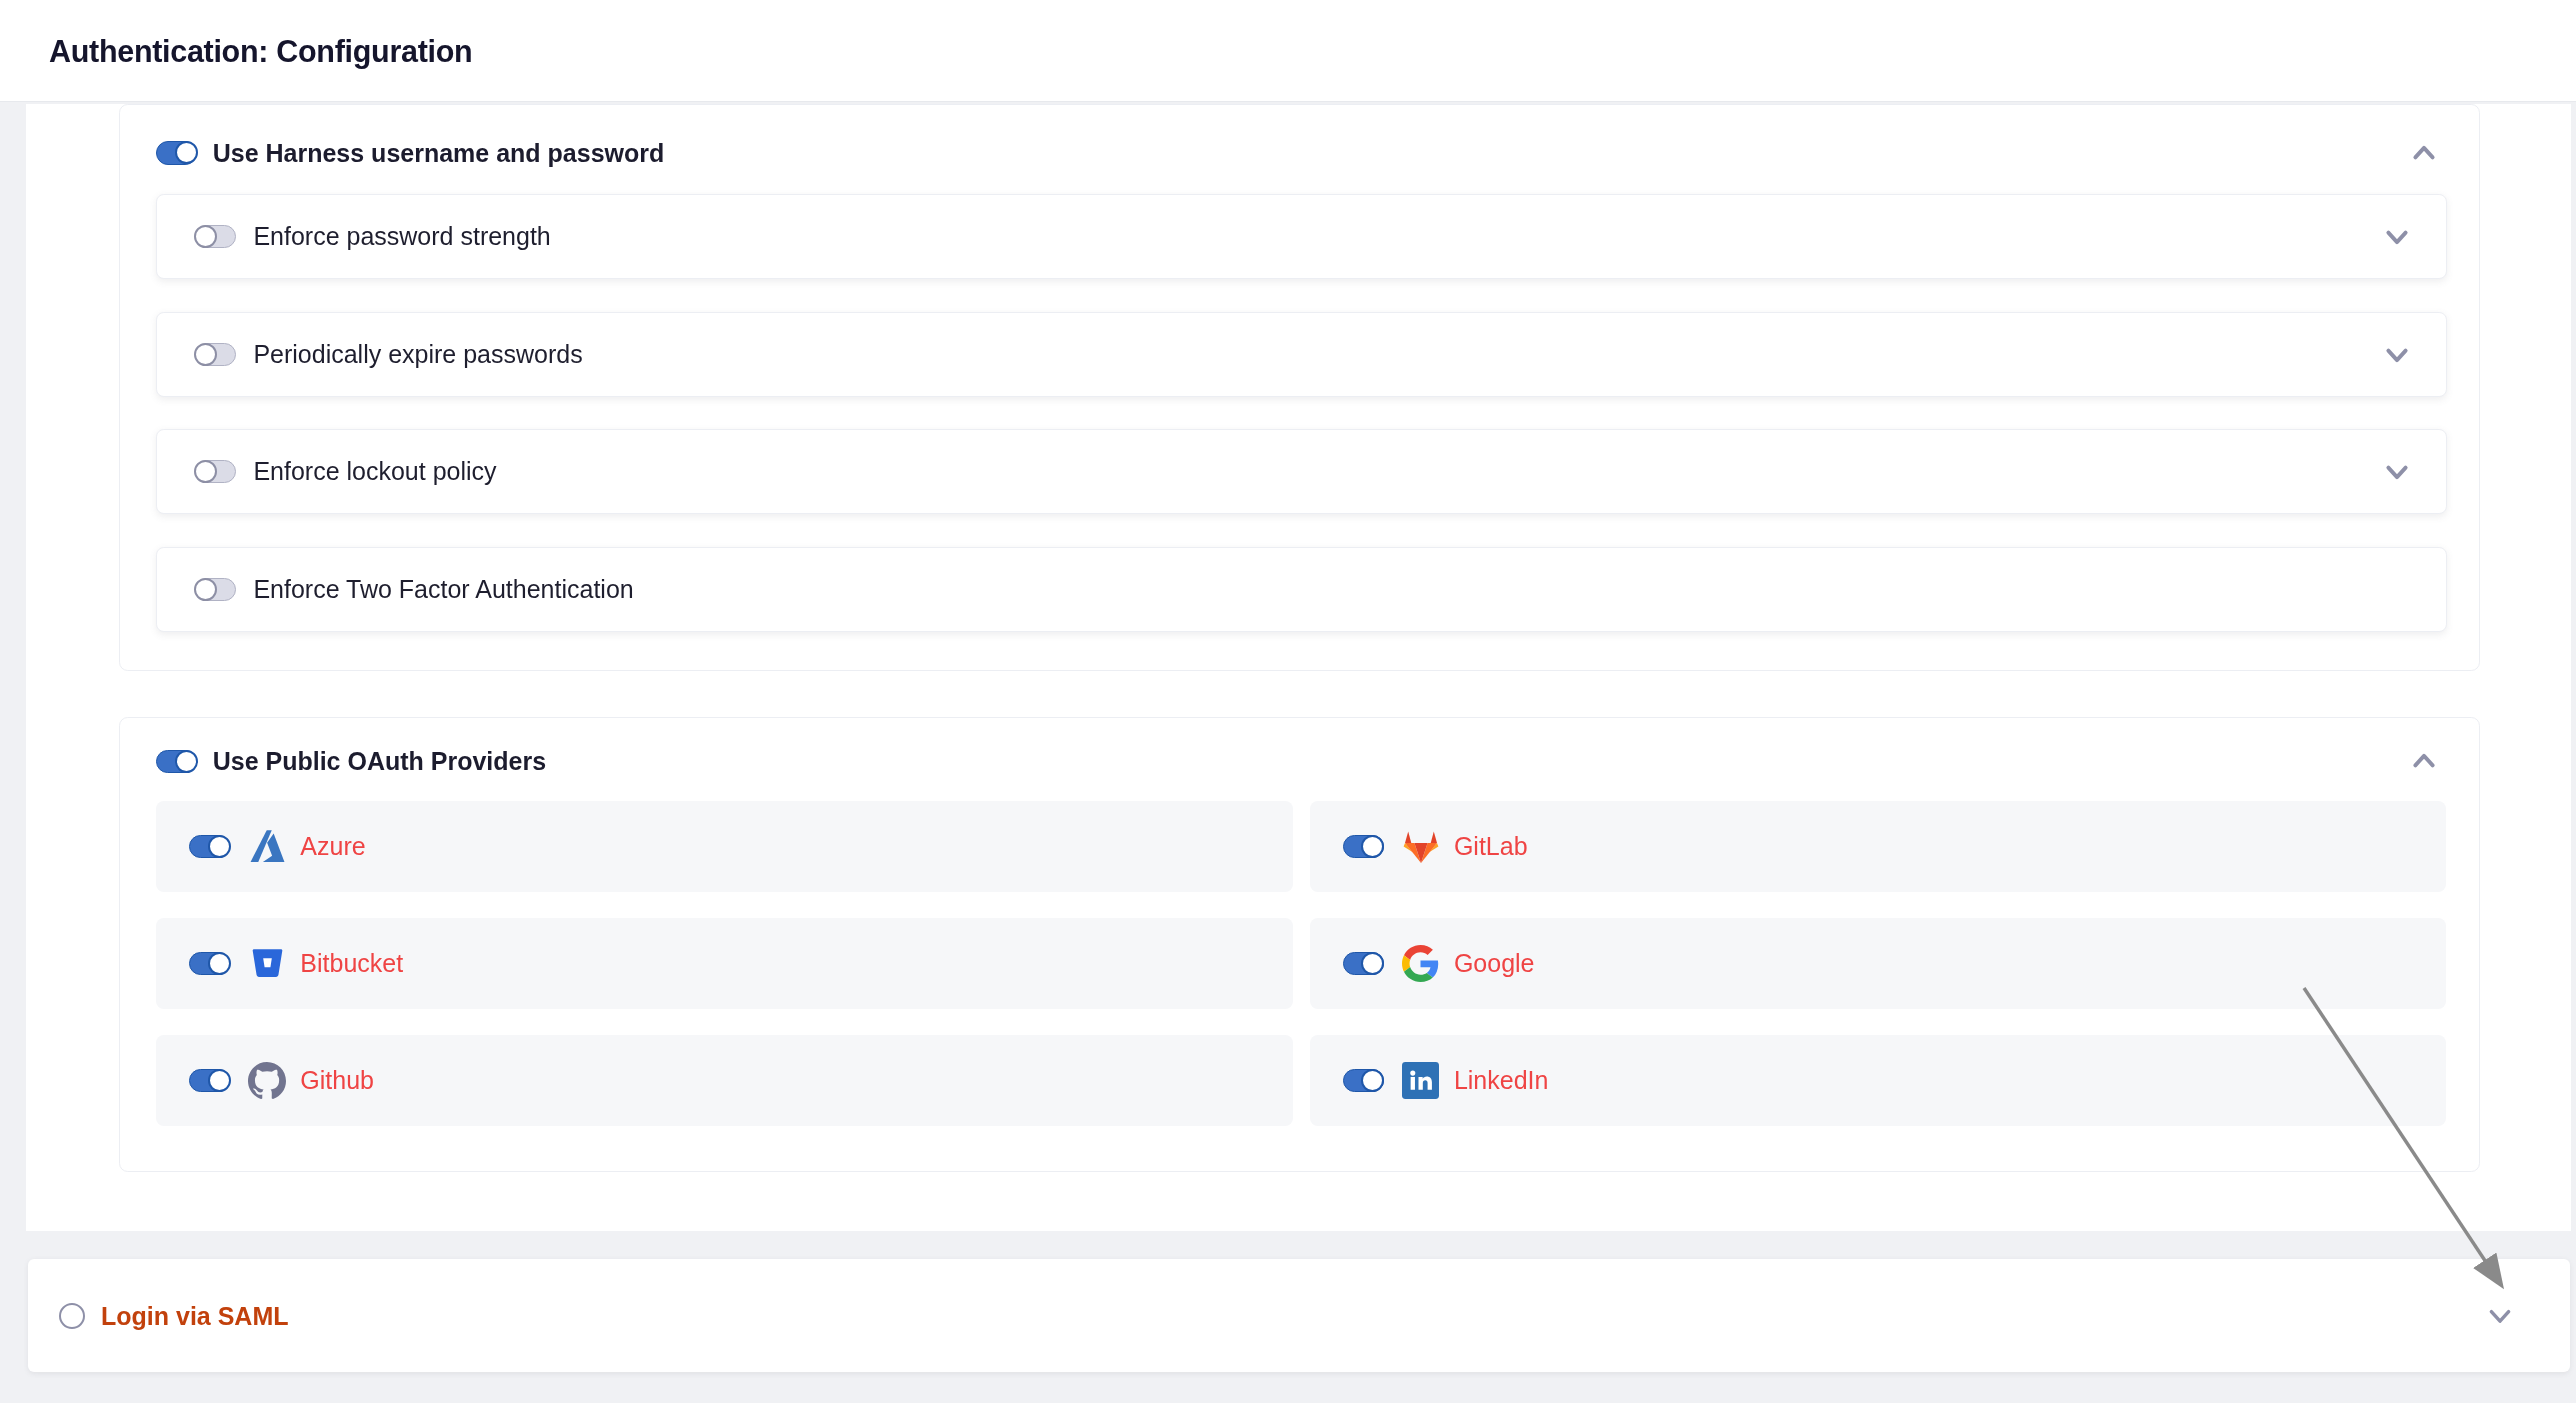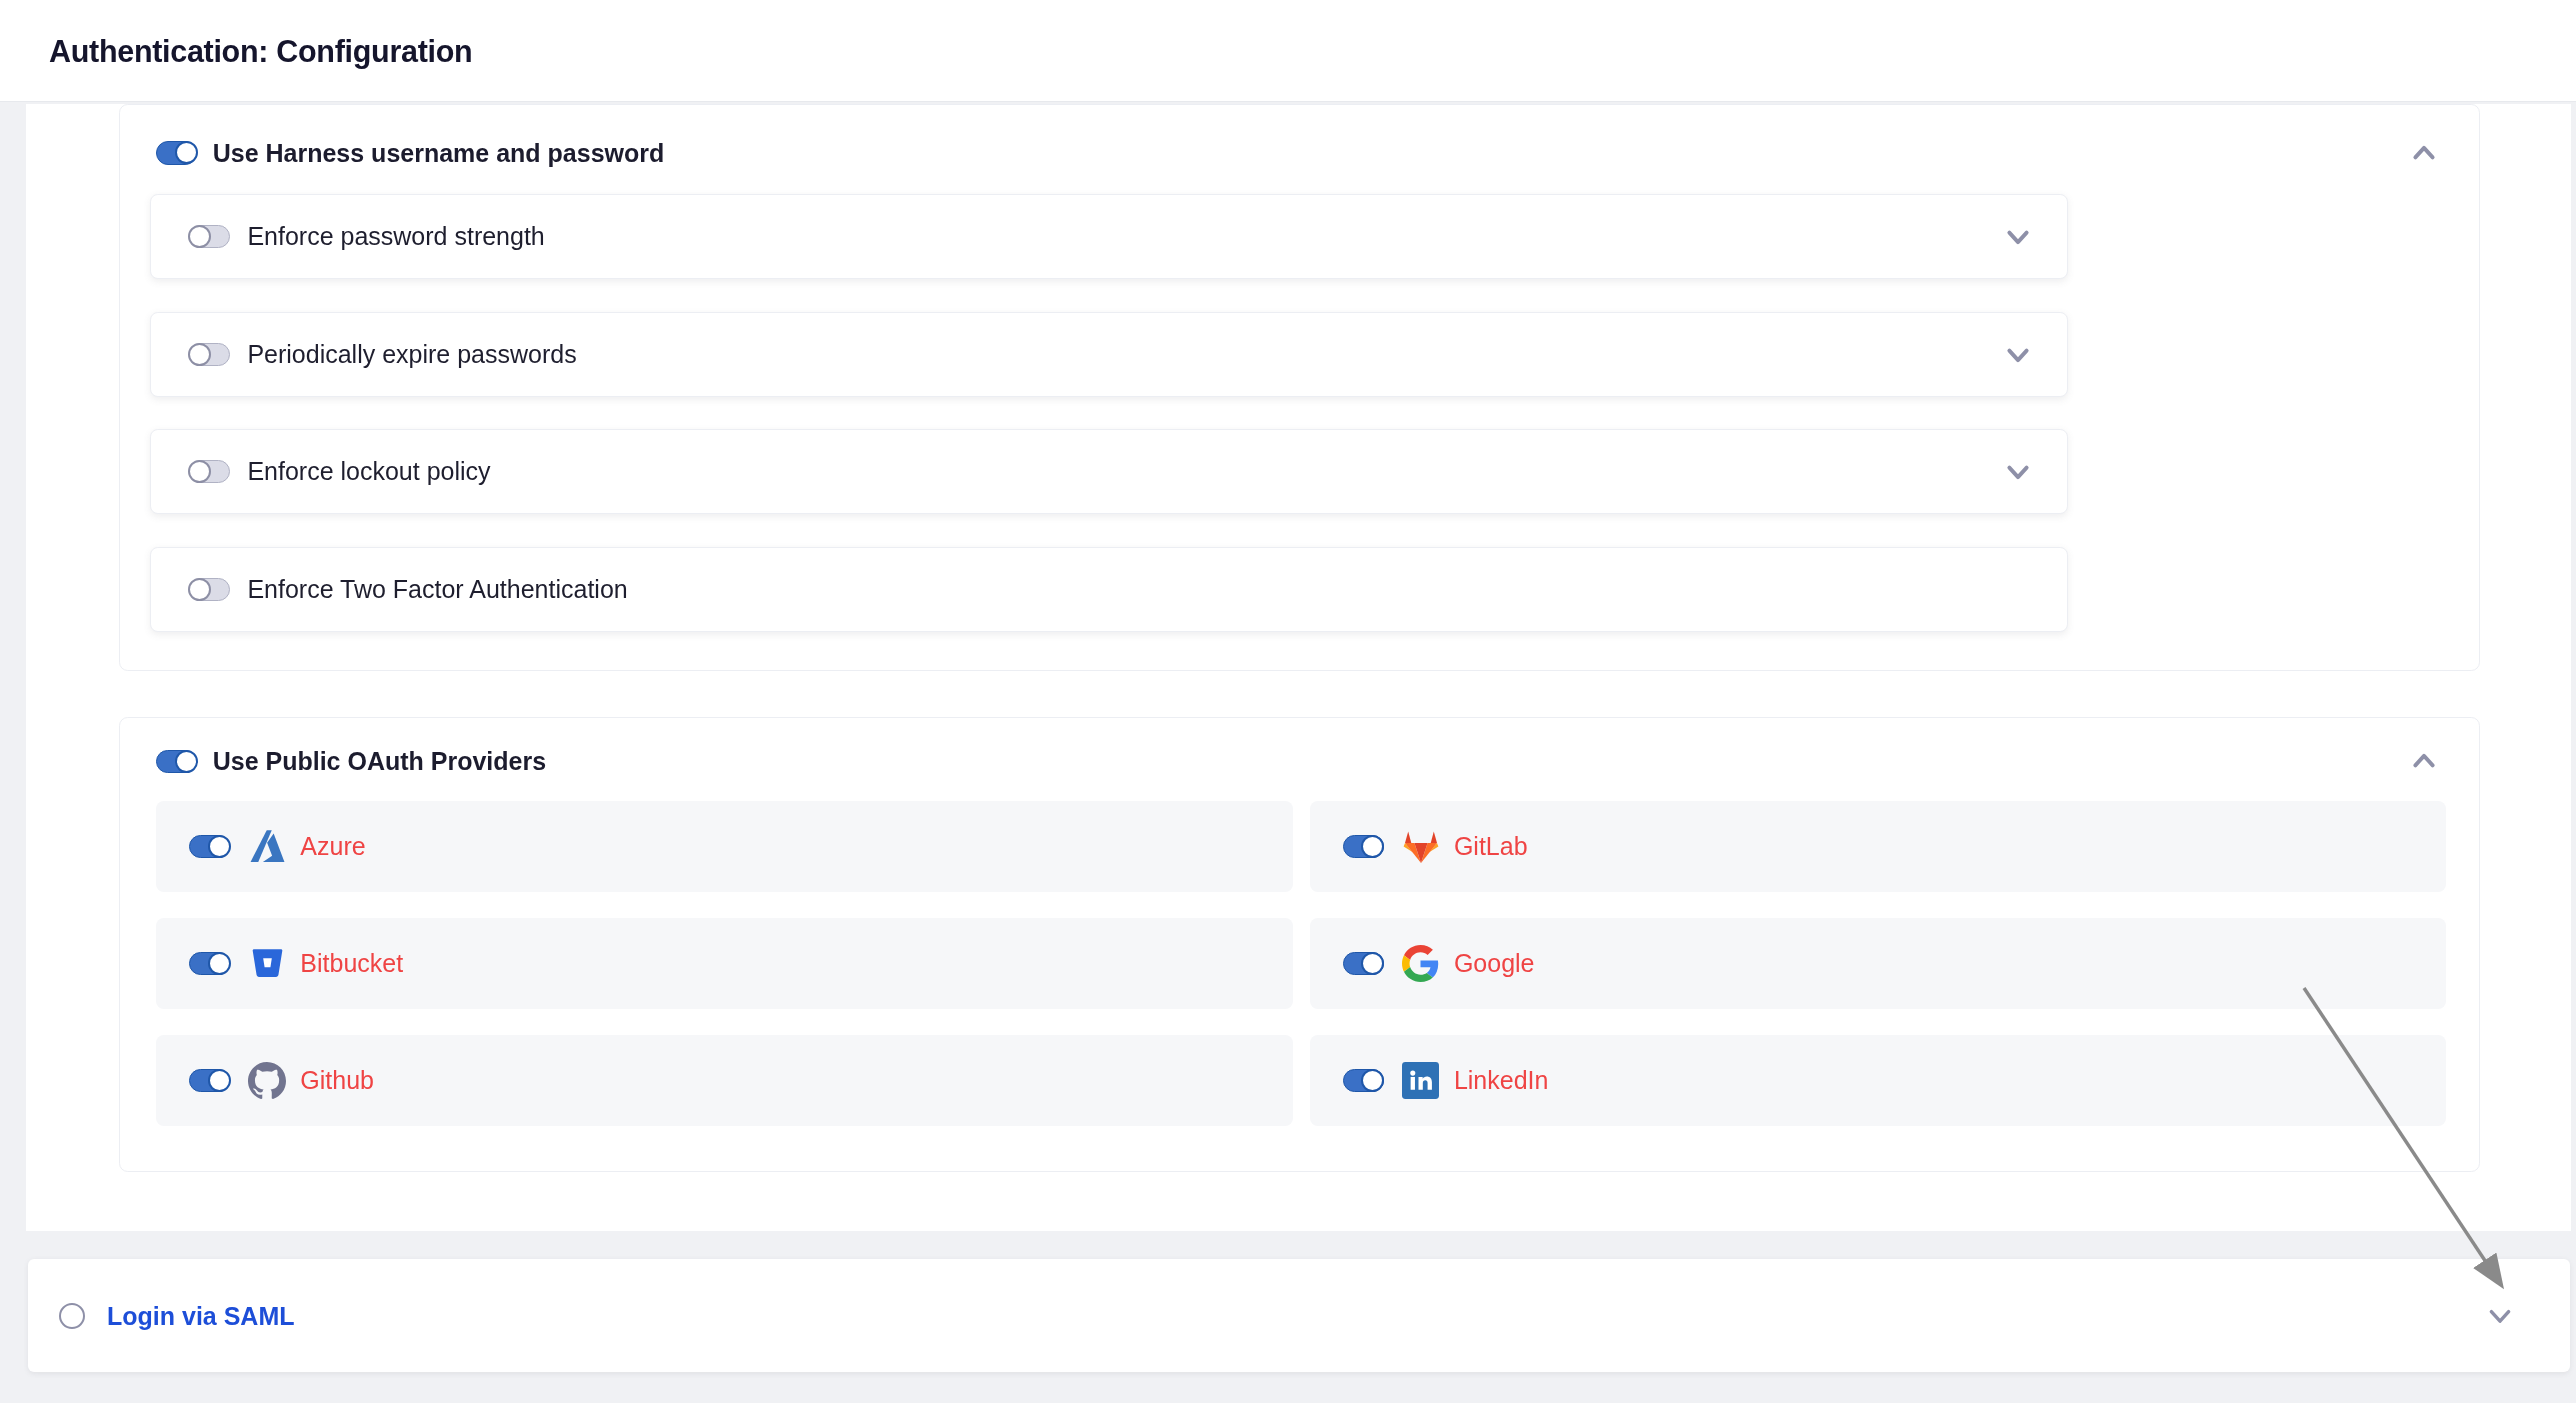--- a/index.html
+++ b/index.html
@@ -26,35 +26,35 @@
 
   
   .toggle{position:relative;display:inline-block;width:41px;height:23.5px;border-radius:12.2px;box-sizing:border-box;flex:none;cursor:pointer;}
   .toggle .knob{position:absolute;top:-0.9px;width:23px;height:23px;border-radius:50%;background:#fff;box-sizing:border-box;}
   .toggle.on{background:#3a70c6;border:1.7px solid #1f57a9;}
   .toggle.on .knob{right:-1.7px;border:2.6px solid #1f57a9;}
   .toggle.off{background:#dbdce7;border:1.7px solid #b0b2c4;}
   .toggle.off .knob{left:-1.7px;border:2.6px solid #8d8fa5;}
 
   
-  .subcard{position:absolute;left:30px;width:1918px;height:85px;background:#ffffff;border:0.9px solid #eceef3;border-radius:7.8px;box-sizing:border-box;box-shadow:0 2.6px 7.8px rgba(96,97,112,0.10);display:flex;align-items:center;padding:0 38px;}
+  .subcard{position:absolute;left:36px;width:2291px;height:85px;background:#ffffff;border:0.9px solid #eceef3;border-radius:7.8px;box-sizing:border-box;box-shadow:0 2.6px 7.8px rgba(96,97,112,0.10);display:flex;align-items:center;padding:0 38px;}
   .subcard .label{margin-left:17.4px;font-size:25px;color:#1e1e2e;}
   .subcard .chev{position:absolute;right:30px;top:50%;transform:translateY(-50%);width:38px;height:38px;display:flex;align-items:center;justify-content:center;cursor:pointer;}
   .r0{top:89px;} .r1{top:207px;text-align:center;} .r2{top:324px;} .r3{top:442px;}
 
   
   .oauth-grid{position:absolute;left:36px;top:83px;width:2289px;display:grid;grid-template-columns:1137px 1136px;grid-column-gap:16.6px;grid-row-gap:26px;}
   .pcell{height:91px;background:#f6f7f9;border-radius:7.8px;display:flex;align-items:center;padding-left:33px;box-sizing:border-box;}
   .picon{width:38px;height:38px;margin-left:18.3px;display:flex;align-items:center;justify-content:center;flex:none;}
   .plabel{margin-left:14px;font-size:25px;color:#ef4444;}
 
   
   .saml-card{position:absolute;left:28px;top:1259px;width:2542px;height:113px;background:#ffffff;border-radius:6.1px;box-shadow:0 1.7px 5.2px rgba(96,97,112,0.10);}
   .radio{position:absolute;left:31px;top:50%;transform:translateY(-50%);width:26px;height:26px;border-radius:50%;border:2.6px solid #8e90a8;background:#fff;box-sizing:border-box;cursor:pointer;}
-  .saml-label{position:absolute;left:79px;top:50%;transform:translateY(-50%);font-size:25px;font-weight:700;color:#1d4ed8;}
+  .saml-label{position:absolute;left:73px;top:50%;transform:translateY(-50%);font-size:25px;font-weight:700;color:#c2410c;}
   .saml-chev{position:absolute;right:51px;top:50%;transform:translateY(-50%);width:38px;height:38px;display:flex;align-items:center;justify-content:center;cursor:pointer;}
 
   .annot{position:absolute;left:0;top:0;pointer-events:none;z-index:50;}
   svg{display:block;}
 </style>
 </head>
 <body>
 
 <div id="root">
 

